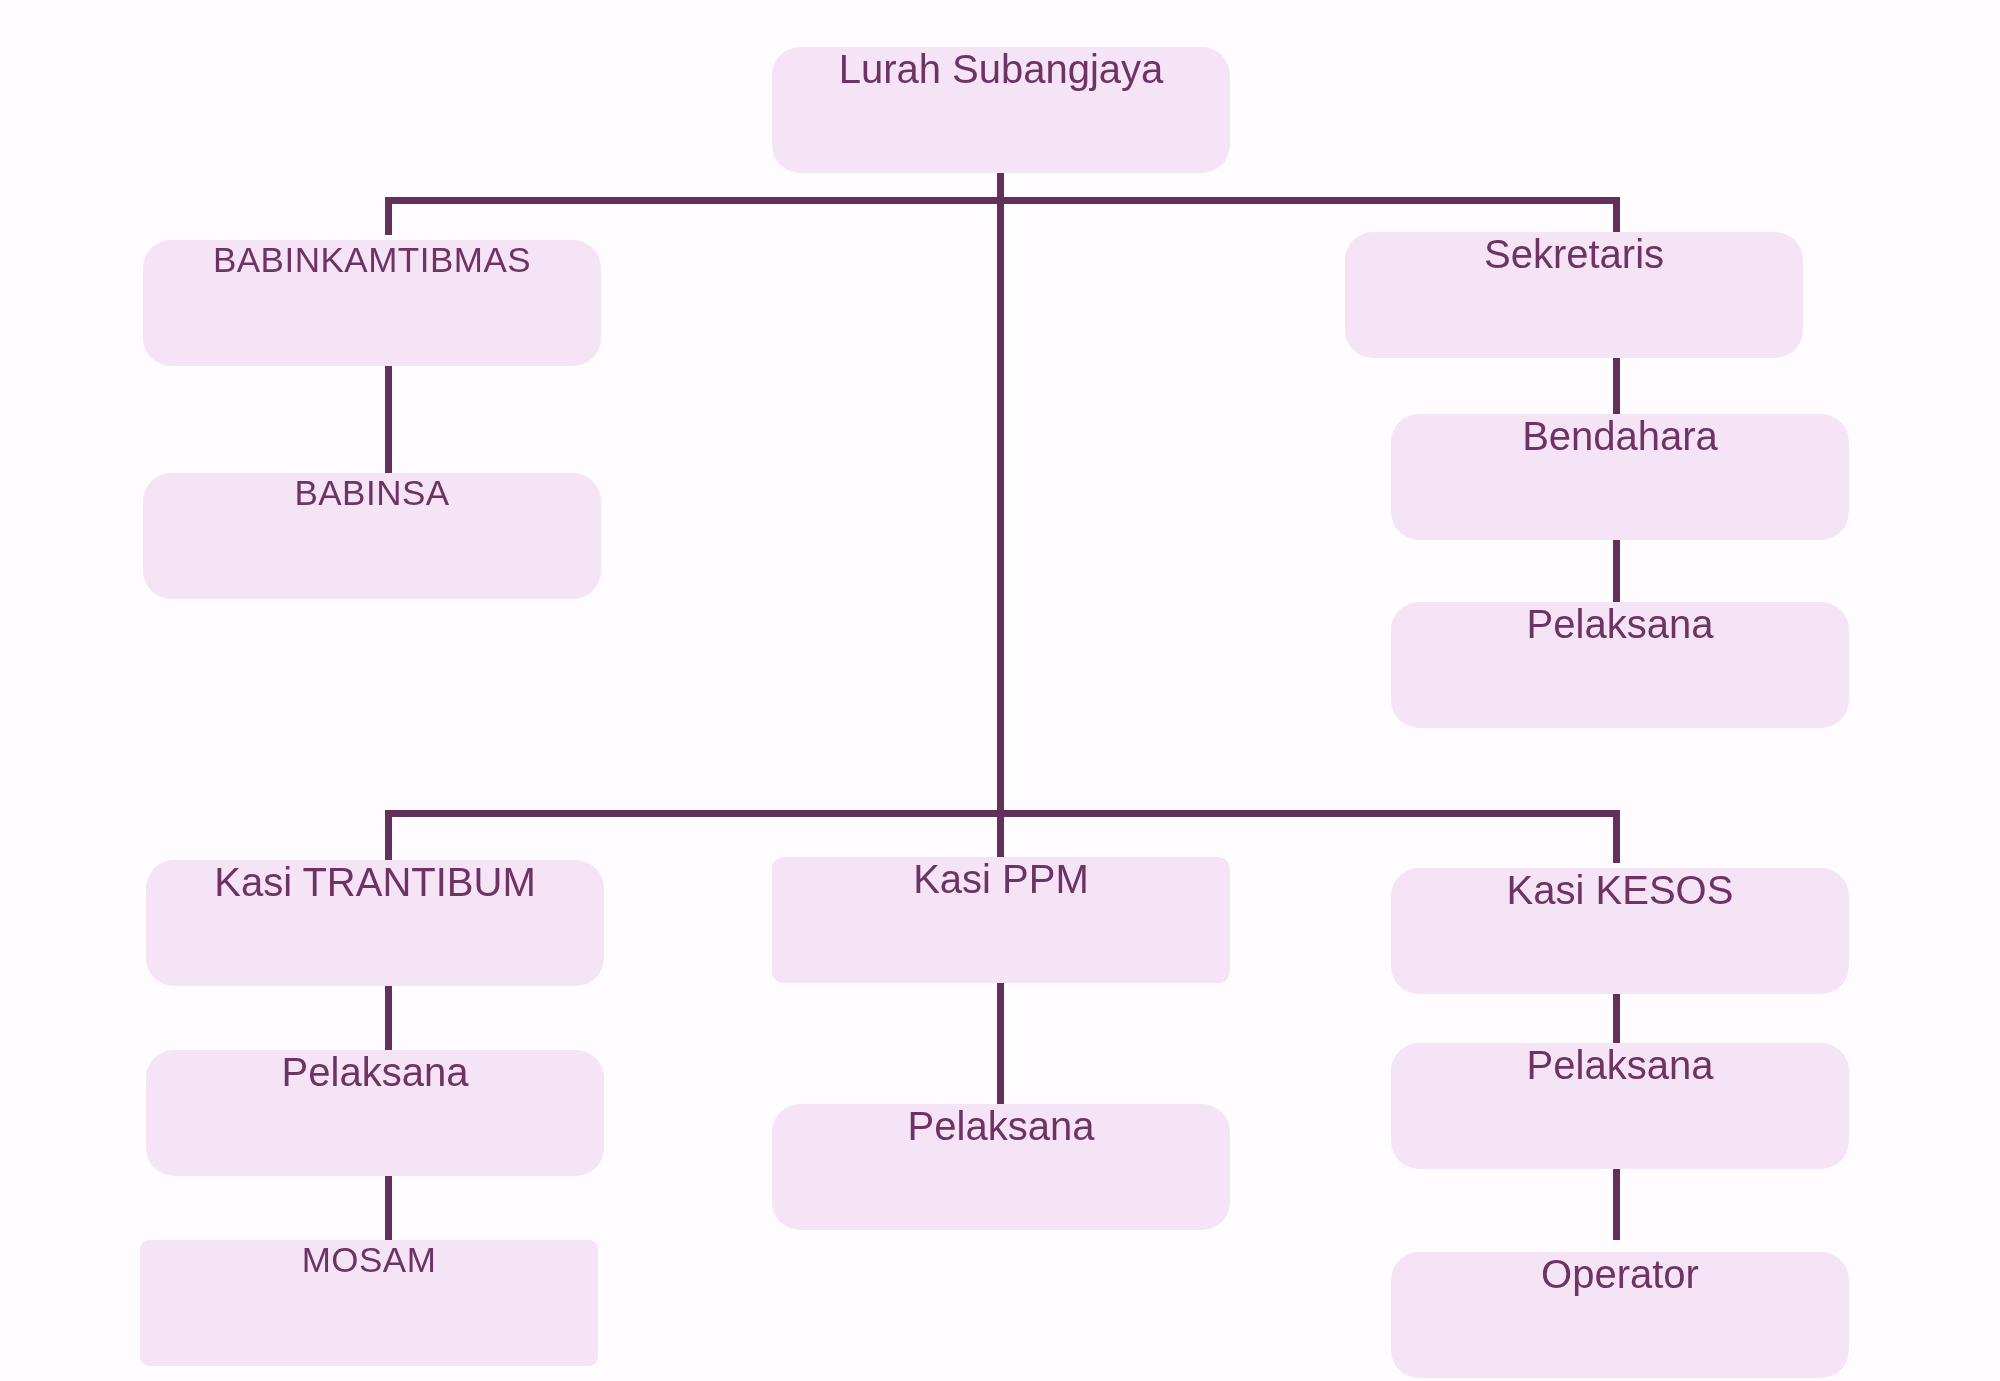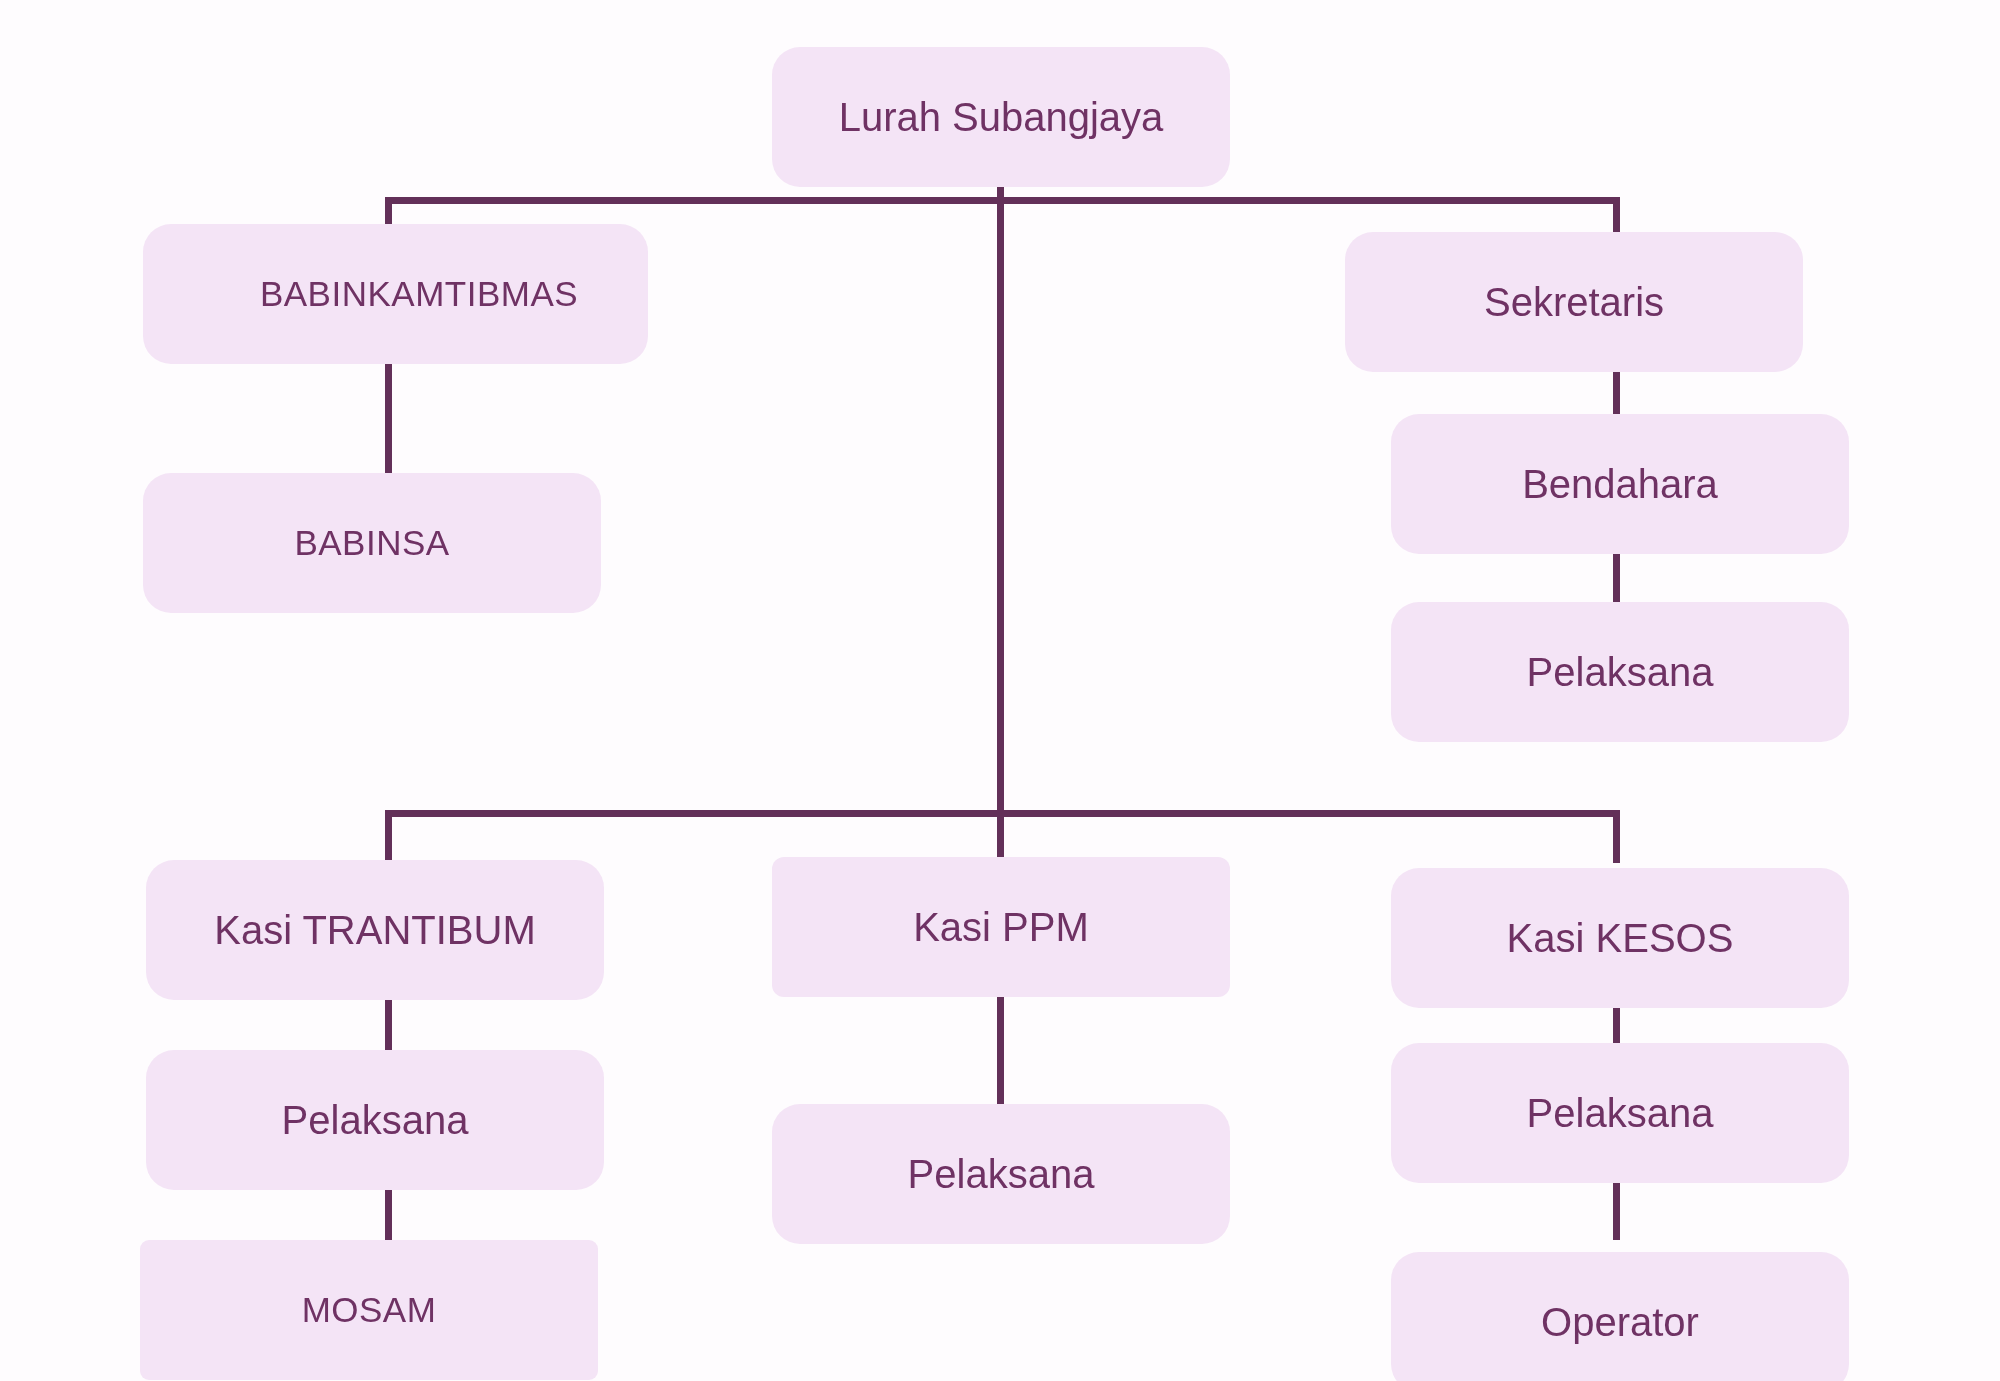--- a/index.html
+++ b/index.html
@@ -12,38 +12,38 @@
   body{
     width:2000px;height:1381px;
     background:var(--background);
     font-family:"Liberation Sans", sans-serif;
     overflow:hidden;
   }
   .canvas{position:relative;width:2000px;height:1381px;}
 
   .node{
     position:absolute;
-    width:458px;height:140px;
+    width:458px;height:126px;
     background:var(--box-fill);
     border-radius:28px;
-    display:flex;align-items:center;justify-content:center;
+    display:flex;align-items:flex-start;justify-content:center;
     color:var(--box-text);
     font-size:40px;
     white-space:nowrap;
     z-index:2;
   }
   .node.caps{font-size:35px;letter-spacing:.5px;}
 
   .line{position:absolute;background:var(--line);z-index:1;}
   .line.v{width:7px;}
   .line.h{height:7px;}
 
   
   #n-lurah{left:772px;top:47px;}
-  #n-babinkamtibmas{left:143px;top:224px;padding-left:47px;}
+  #n-babinkamtibmas{left:143px;top:240px;}
   #n-sekretaris{left:1345px;top:232px;}
   #n-babinsa{left:143px;top:473px;}
   #n-bendahara{left:1391px;top:414px;}
   #n-pelaksana-sek{left:1391px;top:602px;}
   #n-kasi-trantibum{left:146px;top:860px;}
   #n-kasi-ppm{left:772px;top:857px;border-radius:12px;}
   #n-kasi-kesos{left:1391px;top:868px;}
   #n-pelaksana-tr{left:146px;top:1050px;}
   #n-mosam{left:140px;top:1240px;border-radius:9px;}
   #n-pelaksana-ppm{left:772px;top:1104px;}

